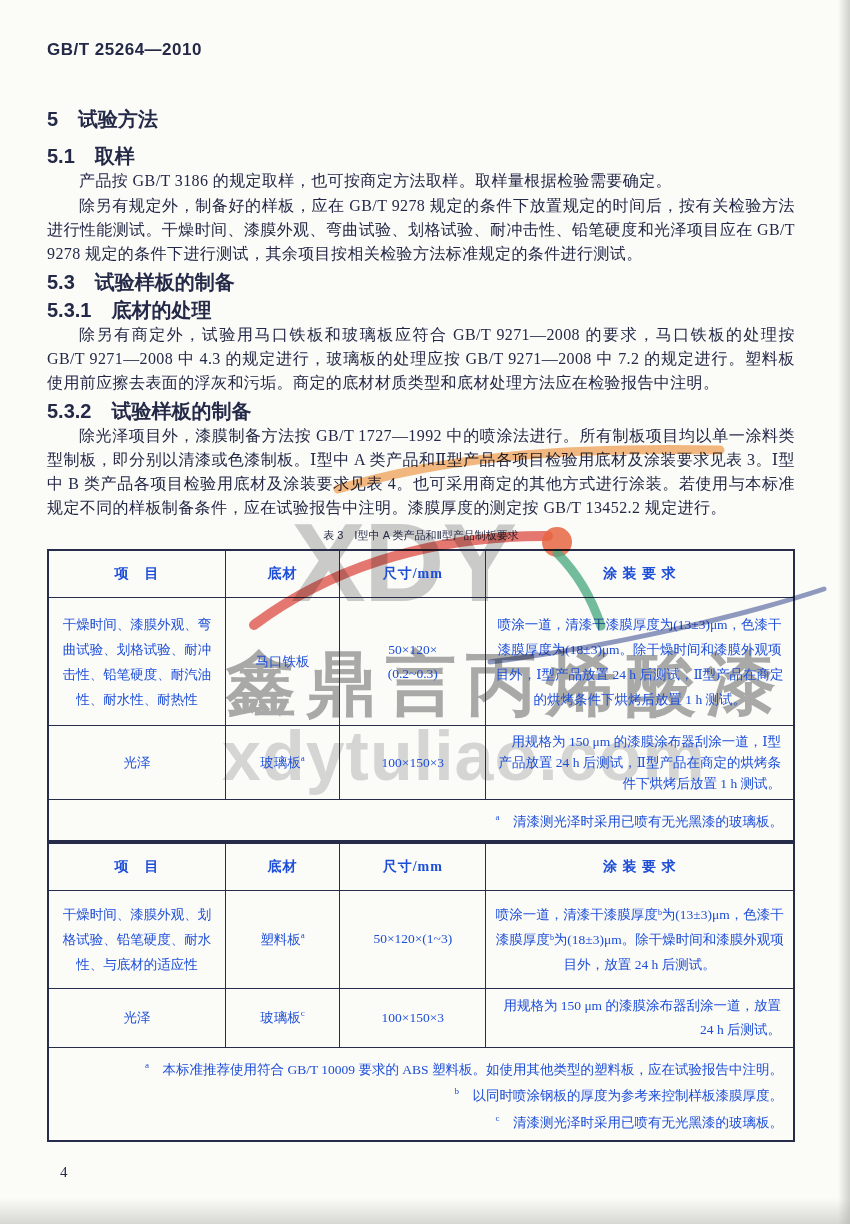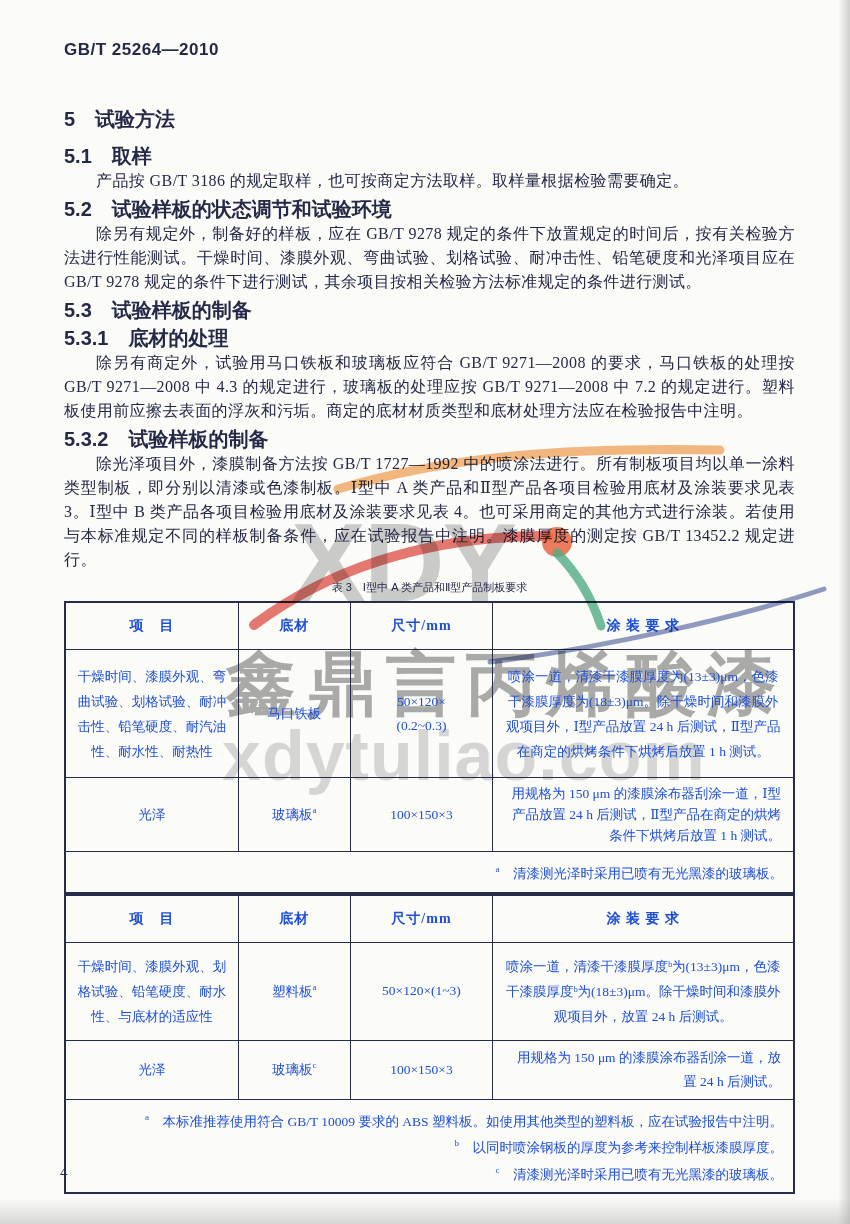--- a/index.html
+++ b/index.html
@@ -25,21 +25,21 @@
   }
   .wm-url {
     position:absolute; left:222px; top:716px;
     font-family:"Liberation Sans","DejaVu Sans",sans-serif;
     font-weight:bold; font-size:70px; letter-spacing:1px;
     color:#bdbdbd; opacity:.6; white-space:nowrap;
   }
   
   .wm-color { position:absolute; inset:0; z-index:3; pointer-events:none; mix-blend-mode:multiply; opacity:.9; }
   
-  .content { position:relative; z-index:1; padding:40px 55px 0 64px; }
+  .content { position:relative; z-index:1; padding:40px 55px 0 47px; }
   .doc-code {
     font-family:"Liberation Sans","DejaVu Sans",sans-serif;
     font-weight:bold; font-size:17px; letter-spacing:.5px;
   }
   .h-main, .h-sub {
     font-family:"Liberation Sans","DejaVu Sans",sans-serif;
     font-weight:bold; font-size:20px; line-height:23px;
   }
   .h-main { margin-top:48px; }
   .h-sub  { margin-top:5px; }
@@ -90,21 +90,20 @@
   </div>
 
   <div class="content">
     <div class="doc-code">GB/T 25264—2010</div>
 
     <div class="h-main">5　试验方法</div>
 
     <div class="h-sub" style="margin-top:14px;">5.1　取样</div>
     <div class="para">产品按 GB/T 3186 的规定取样，也可按商定方法取样。取样量根据检验需要确定。</div>
 
-    <div class="h-sub">5.2　试验样板的状态调节和试验环境</div>
     <div class="para">除另有规定外，制备好的样板，应在 GB/T 9278 规定的条件下放置规定的时间后，按有关检验方法进行性能测试。干燥时间、漆膜外观、弯曲试验、划格试验、耐冲击性、铅笔硬度和光泽项目应在 GB/T 9278 规定的条件下进行测试，其余项目按相关检验方法标准规定的条件进行测试。</div>
 
     <div class="h-sub">5.3　试验样板的制备</div>
     <div class="h-sub">5.3.1　底材的处理</div>
     <div class="para">除另有商定外，试验用马口铁板和玻璃板应符合 GB/T 9271—2008 的要求，马口铁板的处理按 GB/T 9271—2008 中 4.3 的规定进行，玻璃板的处理应按 GB/T 9271—2008 中 7.2 的规定进行。塑料板使用前应擦去表面的浮灰和污垢。商定的底材材质类型和底材处理方法应在检验报告中注明。</div>
 
     <div class="h-sub">5.3.2　试验样板的制备</div>
     <div class="para">除光泽项目外，漆膜制备方法按 GB/T 1727—1992 中的喷涂法进行。所有制板项目均以单一涂料类型制板，即分别以清漆或色漆制板。Ⅰ型中 A 类产品和Ⅱ型产品各项目检验用底材及涂装要求见表 3。Ⅰ型中 B 类产品各项目检验用底材及涂装要求见表 4。也可采用商定的其他方式进行涂装。若使用与本标准规定不同的样板制备条件，应在试验报告中注明。漆膜厚度的测定按 GB/T 13452.2 规定进行。</div>
 
     <div class="tbl-title">表 3　Ⅰ型中 A 类产品和Ⅱ型产品制板要求</div>

